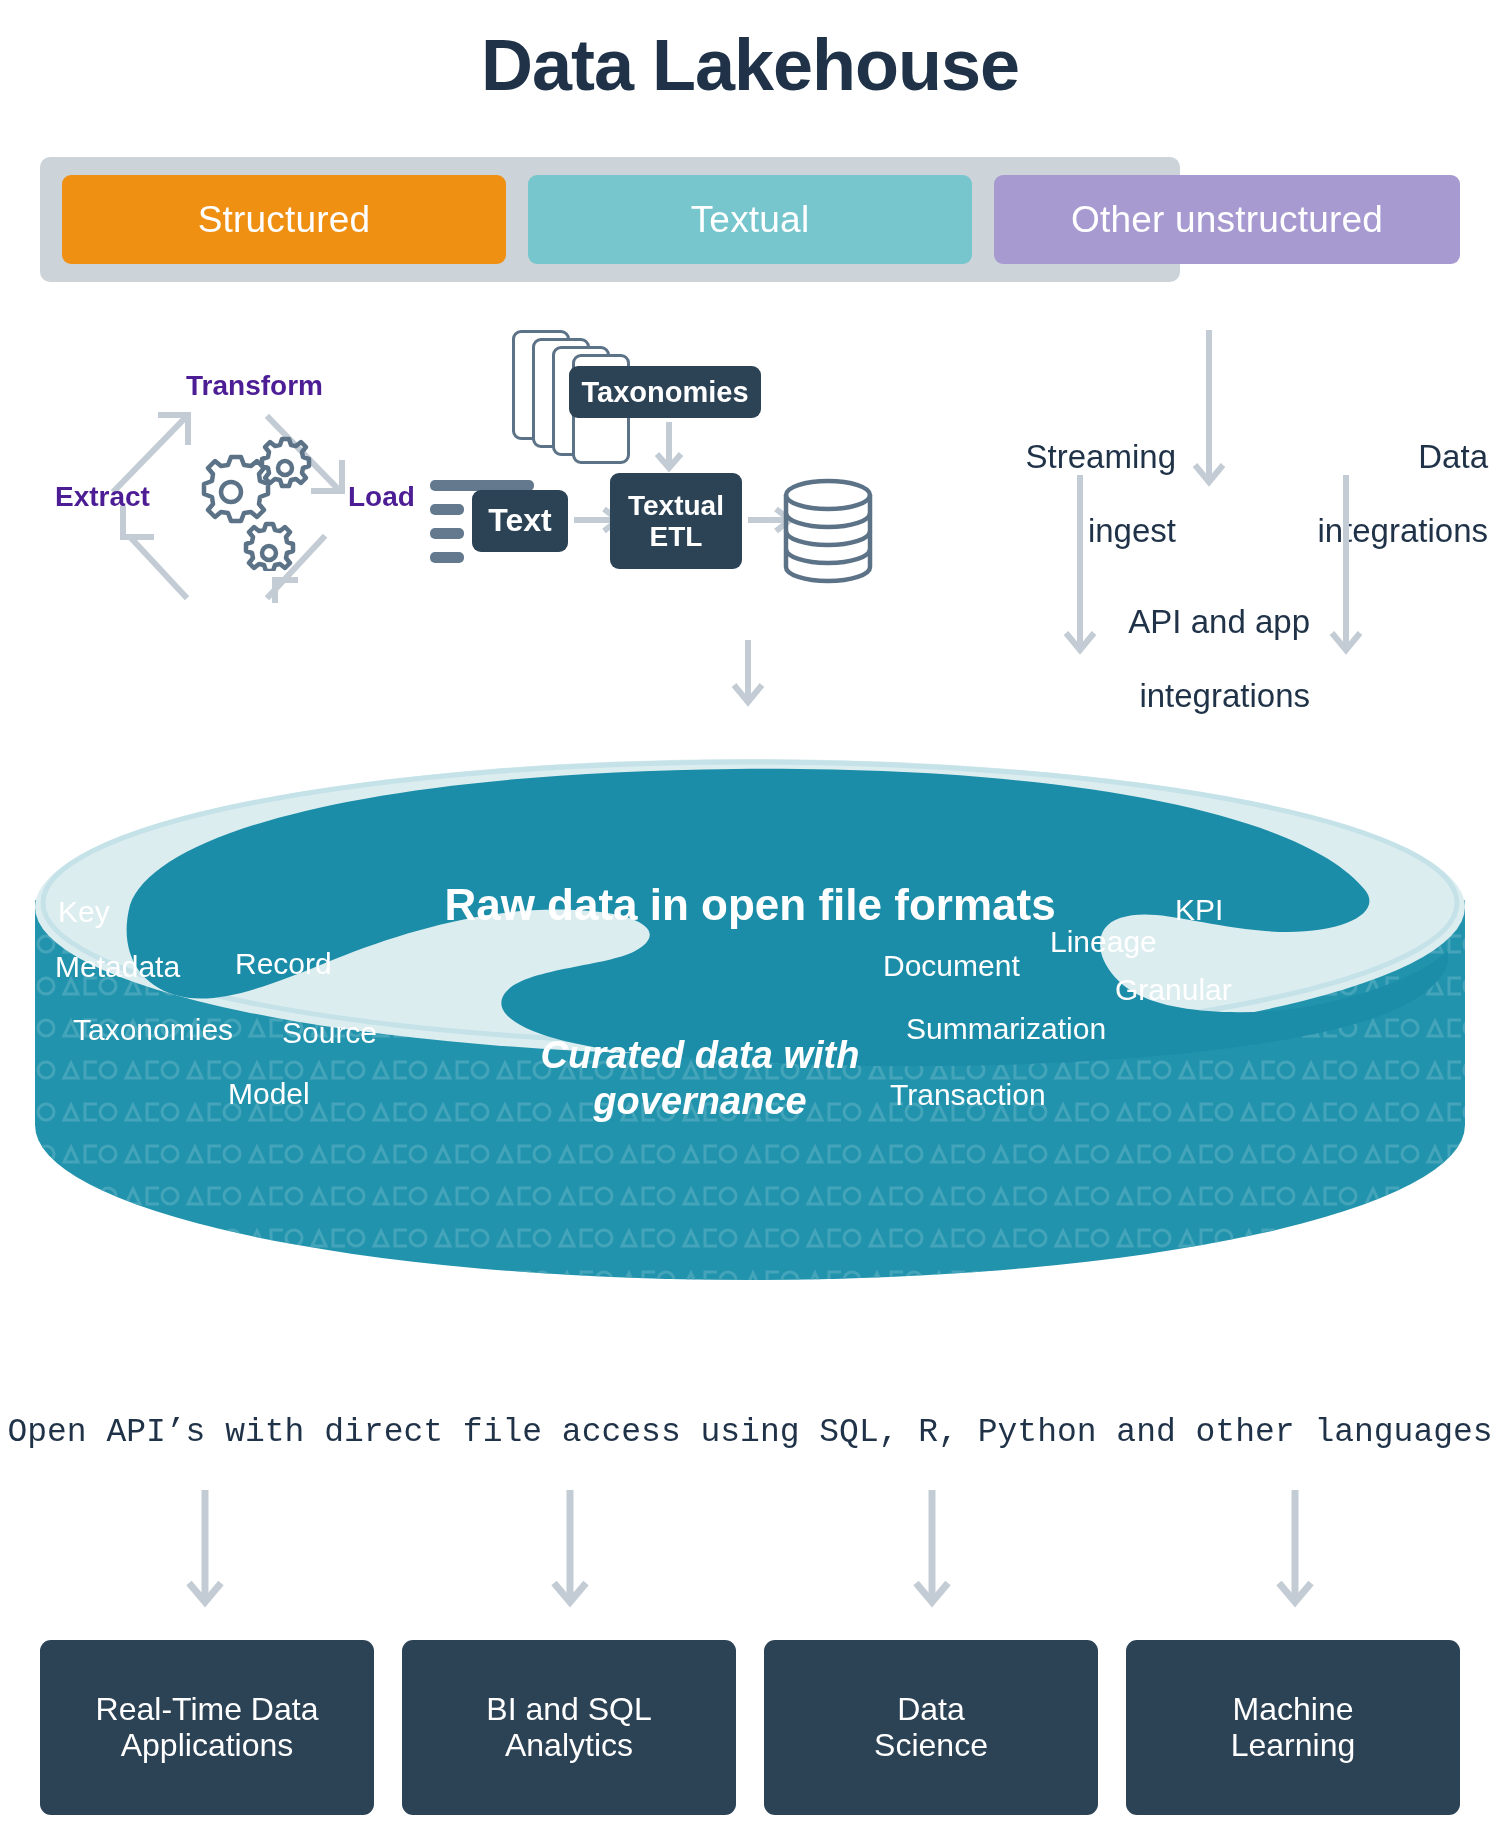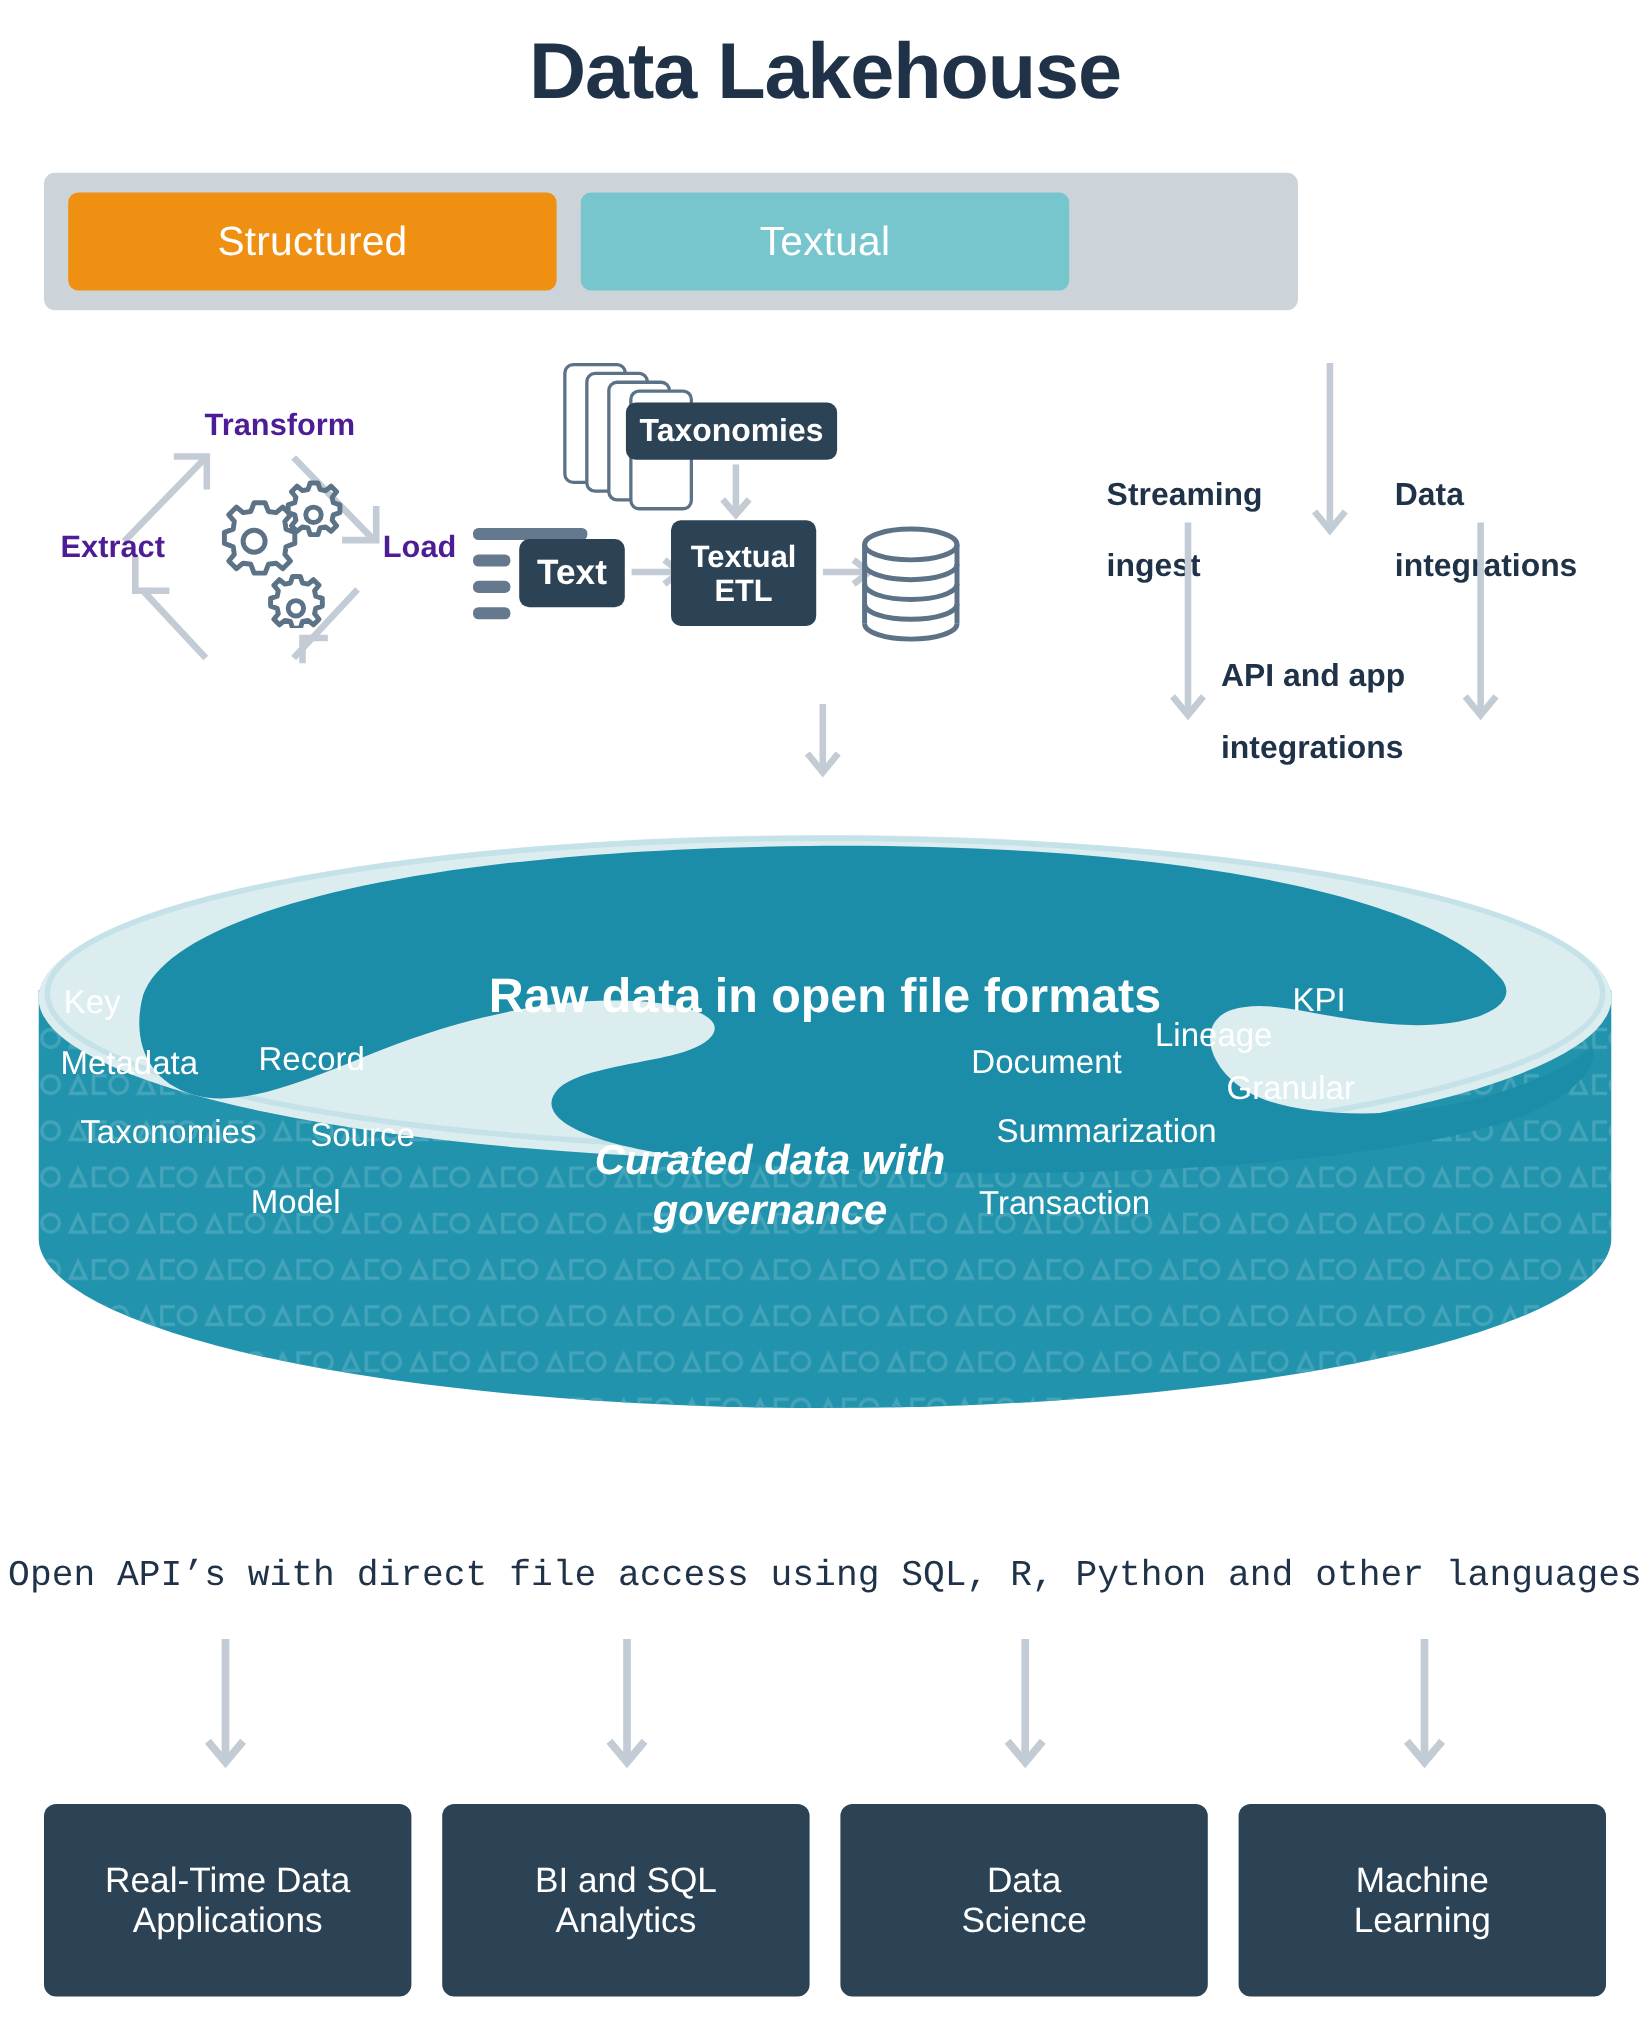--- a/index.html
+++ b/index.html
@@ -66,22 +66,22 @@
   #text-lines{position:absolute;left:-60px;top:150px;}
   #tile-textual-etl{
     position:absolute;left:120px;top:143px;width:132px;height:96px;
     font-size:28px;font-weight:700;flex-direction:column;
   }
   #db-cylinder{position:absolute;left:288px;top:148px;}
   .mini-arrow{position:absolute;}
 
   
   .ing-label{
-    position:absolute;font-size:29px;font-weight:700;color:#1f3248;
-    text-align:left;line-height:1.12;white-space:pre-line;
+    position:absolute;font-size:33px;font-weight:400;color:#1f3248;
+    text-align:right;line-height:1.12;white-space:pre-line;
   }
   #label-streaming-ingest{left:1006px;top:402px;width:170px;}
   #label-data-integrations{left:1268px;top:402px;width:220px;}
   #label-api-app-integrations{left:1110px;top:567px;width:200px;}
 
   
   #right-arrows{position:absolute;left:0;top:330px;}
 
   
   #lake{position:absolute;left:35px;top:755px;width:1430px;height:590px;}
@@ -112,20 +112,23 @@
 <div class="stage">
 
   <div id="page-title">Data Lakehouse</div>
 
   <div id="category-bar">
     <div class="cat-chip structured">
       <span>Structured</span>
     </div>
     <div class="cat-chip textual">
       <span>Textual</span>
+    </div>
+    <div class="cat-chip other">
+      <span>Other unstructured</span>
     </div>
   </div>
 
   <div id="etl-group">
     <svg id="etl-arrows" width="340" height="250" viewBox="0 0 340 250">
       <g fill="none" stroke="#c3ccd4" stroke-width="6" stroke-linecap="square">
 
         <path d="M60 120 L130 48"></path>
         <path d="M106 45 L133 45 L133 72"></path>
 

